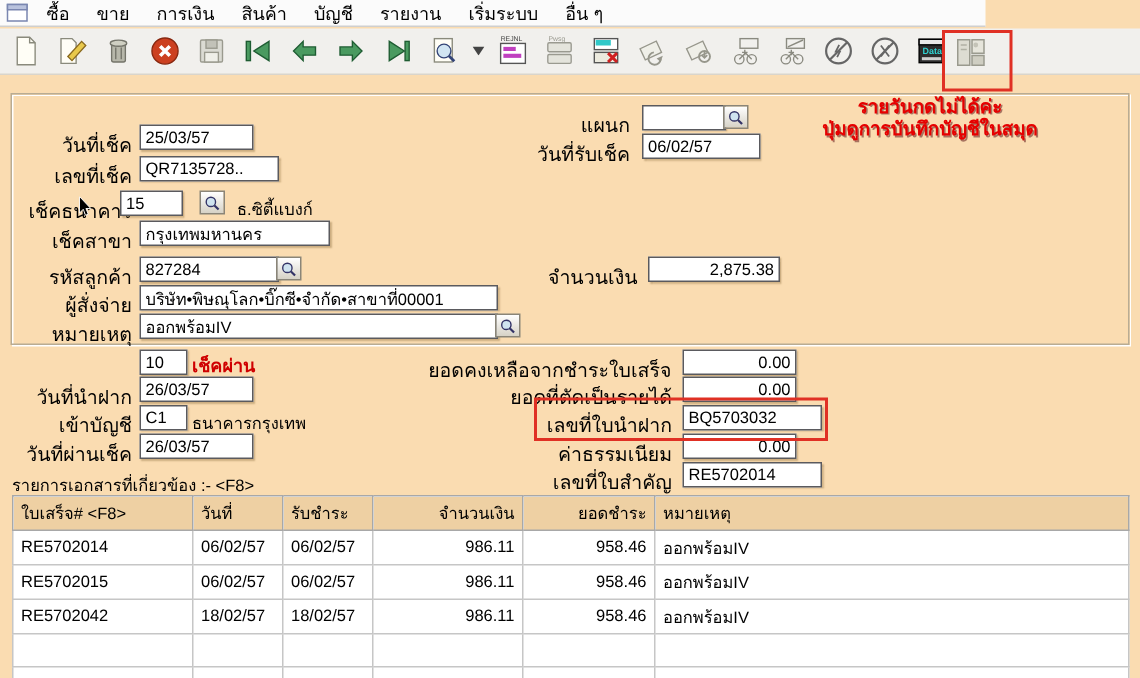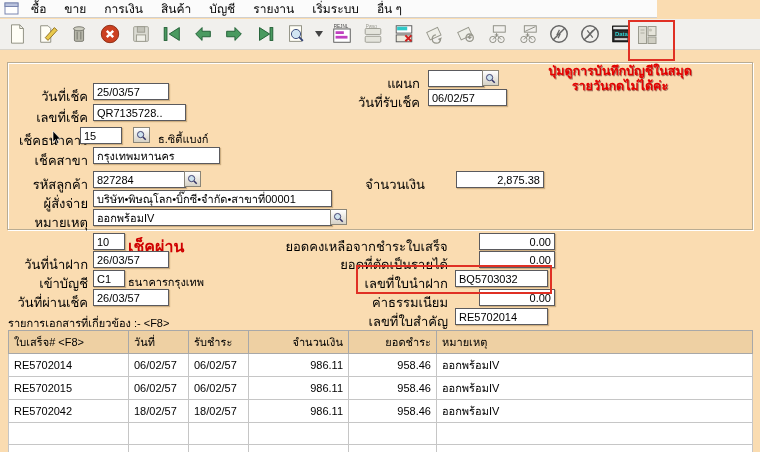--- a/index.html
+++ b/index.html
@@ -16,24 +16,24 @@
   .tbtn{width:26px;height:26px;display:flex;align-items:center;justify-content:center;flex:0 0 auto;}
   .tbtn.narrow{width:10px;}
   .tbtn svg{display:block;}
   
   .groupbox{position:absolute;left:7px;top:62px;width:744px;height:166px;
             border:1px solid #b9ac93;box-shadow:inset 1px 1px 0 #fff,1px 1px 0 #fff;}
   .lbl{position:absolute;font-size:13px;color:#000;text-align:right;white-space:nowrap;}
   .static{position:absolute;font-size:11px;color:#000;white-space:nowrap;}
   .inp{position:absolute;height:13px;background:#fff;border:1px solid #5a5a5e;
        font-family:"Liberation Sans","DejaVu Sans",sans-serif;font-size:11px;padding:1px 3px;box-shadow:1px 1px 1px rgba(120,90,40,.35);}
-  .inp.num{text-align:right;margin-left:24px;}
+  .inp.num{text-align:right;}
   .magbtn{position:absolute;width:17px;height:16px;background:linear-gradient(#ffffff,#d6d2c6);
           border:1px solid #8a8578;display:flex;align-items:center;justify-content:center;padding:0;}
-  .redtext{position:absolute;color:#cf0000;font-weight:bold;font-size:16px;white-space:nowrap;}
+  .redtext{position:absolute;color:#cf0000;font-weight:bold;font-size:12px;white-space:nowrap;}
   .annotation{position:absolute;left:510px;top:64px;width:220px;text-align:center;color:#e60000;
               font-weight:bold;font-size:12.5px;line-height:15px;text-shadow:1px 1px 0 rgba(100,30,30,.55);}
   .hl-rect{position:absolute;border:2px solid #e03024;pointer-events:none;}
   
   .doc-table{position:absolute;left:8px;top:330px;width:744px;border-collapse:collapse;
              table-layout:fixed;background:#fff;font-size:11px;}
   .doc-table th{background:#eed0a3;border:1px solid #a8a8a8;font-weight:normal;text-align:left;
                 padding:2px 5px;height:15px;overflow:hidden;white-space:nowrap;}
   .doc-table td{border:1px solid #c6c6c6;padding:2px 5px;height:17px;overflow:hidden;white-space:nowrap;}
   .doc-table .r{text-align:right;}
@@ -277,22 +277,22 @@
   <span class="lbl" style="left:8px;top:212px;width:80px;">หมายเหตุ</span>
   <input class="inp" style="left: 93px; top: 209px; width: 231px;" value="ออกพร้อมIV">
   <button class="magbtn" style="left:330px;top:209px;">
       <svg width="11" height="11" viewBox="0 0 12 12">
         <circle cx="5" cy="5" r="3.4" fill="#cfe3ef" stroke="#336"></circle>
         <line x1="7.6" y1="7.6" x2="10.6" y2="10.6" stroke="#336" stroke-width="1.6"></line>
       </svg>
     </button>
 
   <div class="annotation">
+    <div>รายวันกดไม่ได้ค่ะ</div>
     <div>ปุ่มดูการบันทึกบัญชีในสมุด</div>
-    <div>รายวันกดไม่ได้ค่ะ</div>
   </div>
 
   <input class="inp" style="left: 93px; top: 233px; width: 24px;" value="10">
   <span class="redtext" style="left:128px;top:234px;">เช็คผ่าน</span>
 
   <span class="lbl" style="left:285px;top:236px;width:163px;text-align:center;">ยอดคงเหลือจากชำระใบเสร็จ</span>
   <input class="inp num" style="left: 455px; top: 233px; width: 68px;" value="0.00">
 
   <span class="lbl" style="left:8px;top:254px;width:80px;">วันที่นำฝาก</span>
   <input class="inp" style="left: 93px; top: 251px; width: 68px;" value="26/03/57">

